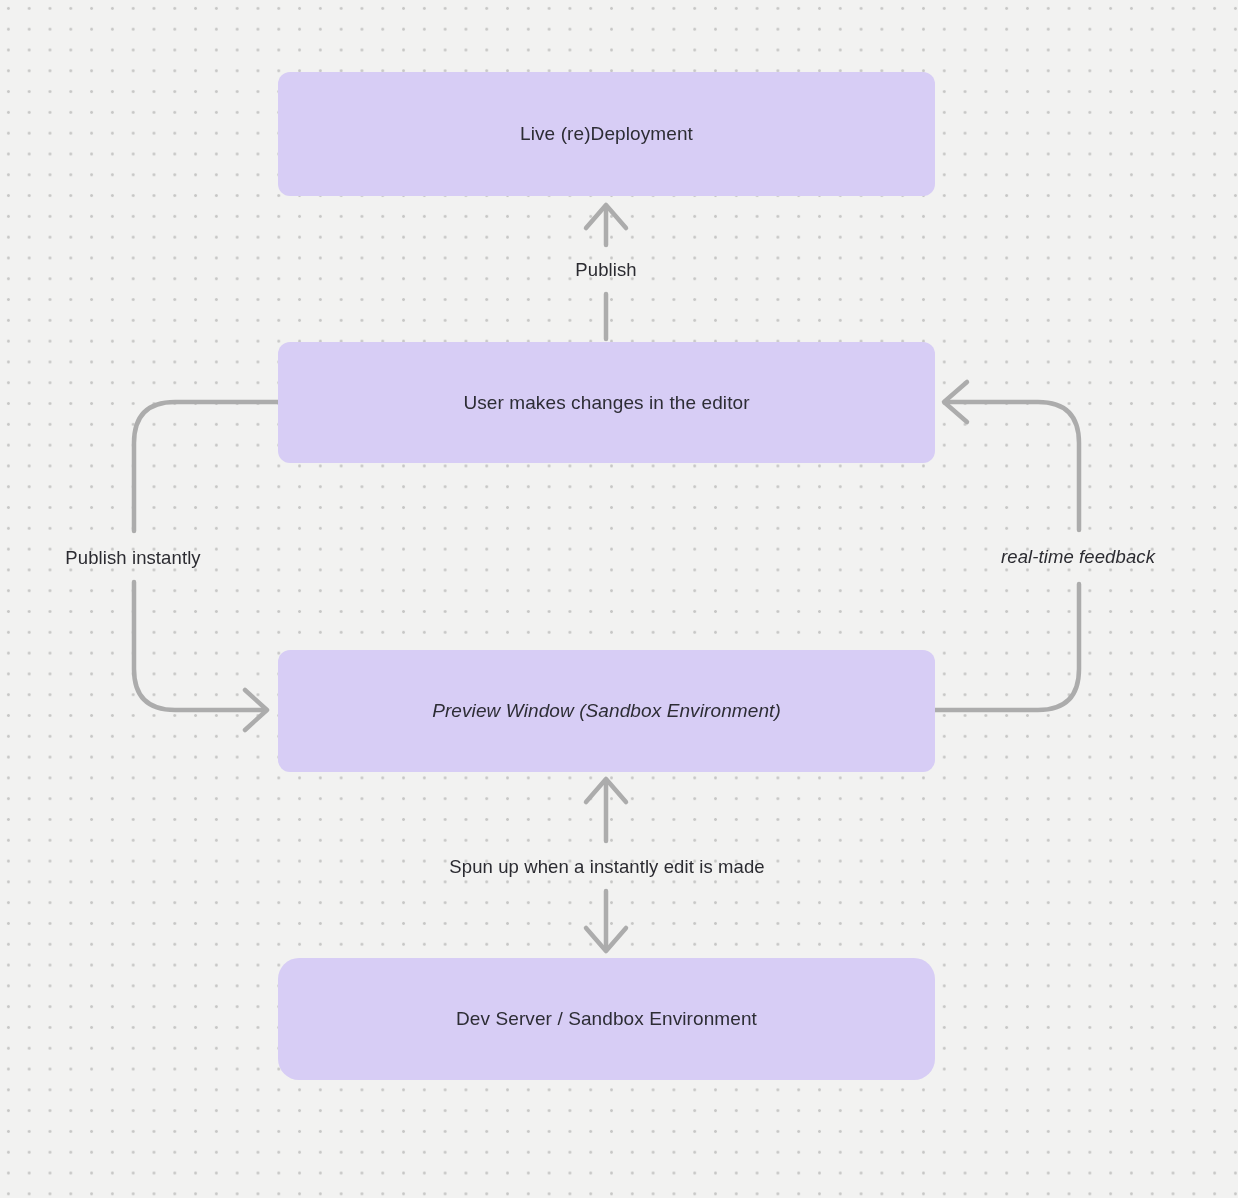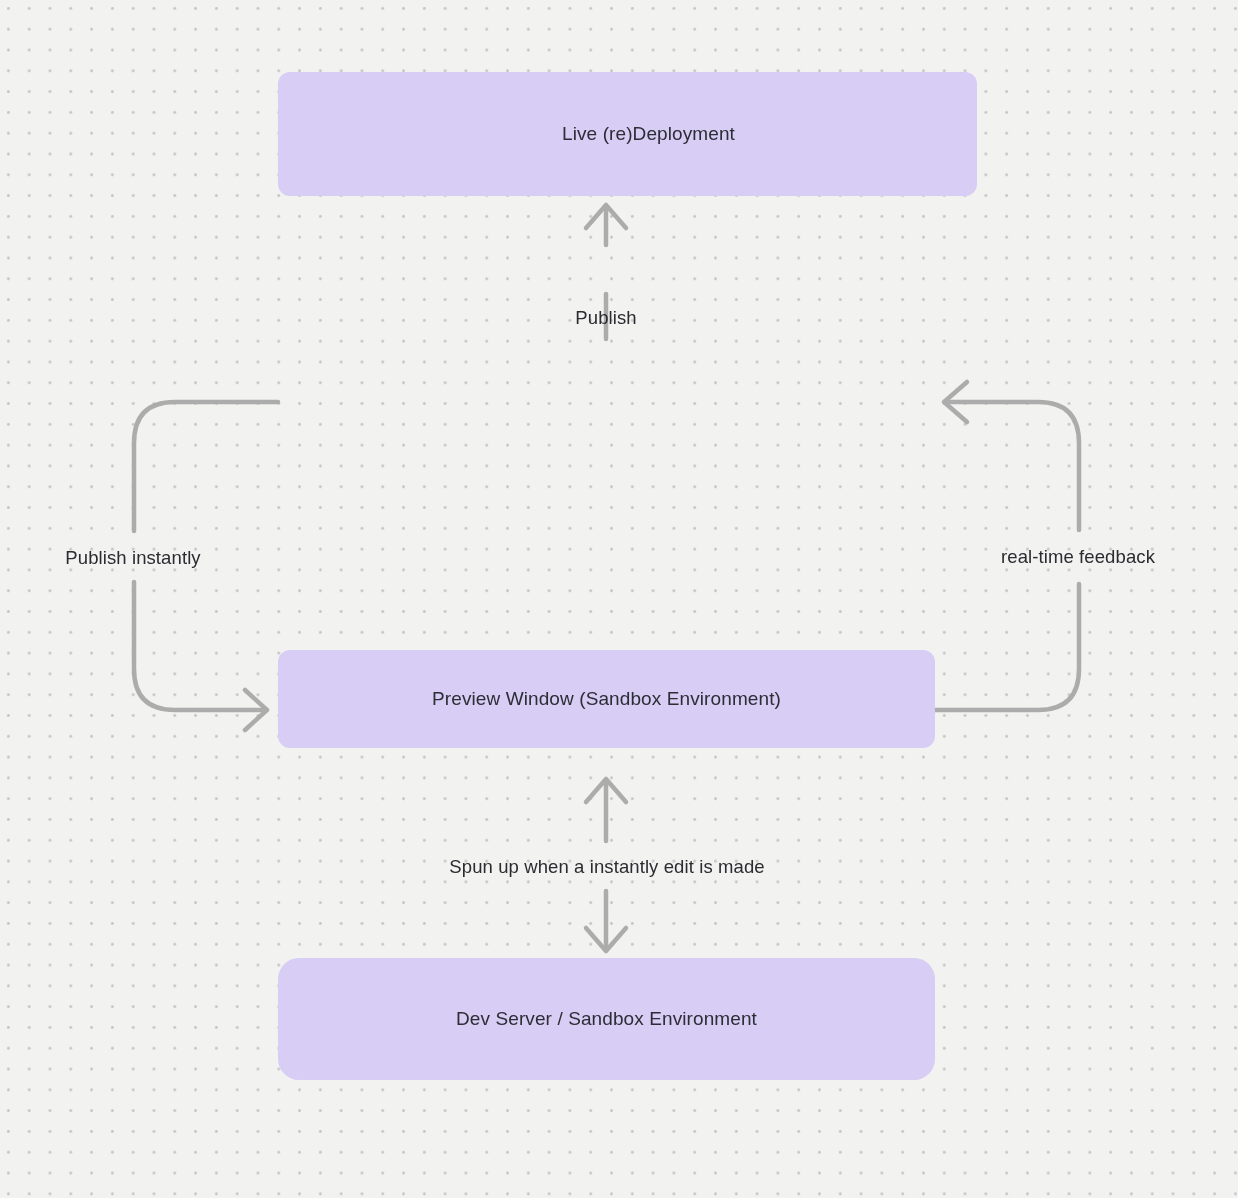--- a/index.html
+++ b/index.html
@@ -50,28 +50,28 @@
   }
   .node-label { white-space: nowrap; }
   .edge-label {
     position: absolute;
     transform: translate(-50%, -50%);
     color: #2b2b31;
     font-size: 18.5px;
     letter-spacing: 0.1px;
     white-space: nowrap;
   }
-  #node-live   { left: 278px; top: 72px;  height: 124px; padding-left: 42px; }
+  #node-live   { left: 278px; top: 72px;  height: 124px; }
   #node-editor { left: 278px; top: 342px; height: 121px; }
-  #node-preview{ left: 278px; top: 650px; height: 98px; }
+  #node-preview{ left: 278px; top: 650px; height: 122px; font-style: italic; }
   #node-dev    { left: 278px; top: 958px; height: 122px; border-radius: 21px; }
 
-  #label-publish  { left: 606px;  top: 270px; margin-top: 48px; }
+  #label-publish  { left: 606px;  top: 270px; }
   #label-updates  { left: 133px;  top: 558px; }
-  #label-feedback { left: 1078px; top: 557px; }
+  #label-feedback { left: 1078px; top: 557px; font-style: italic; }
   #label-spunup   { left: 607px;  top: 867px; }
 </style>
 </head>
 <body>
 
 <div class="canvas">
 
   <svg class="edge-layer" viewBox="0 0 1238 1198" xmlns="http://www.w3.org/2000/svg">
 
     <g>
@@ -97,20 +97,23 @@
       <path d="M606 781 L606 841"></path>
       <path d="M606 891 L606 949"></path>
       <polyline points="586,928 606,951 626,928"></polyline>
     </g>
   </svg>
 
   <div class="node" id="node-live">
     <span class="node-label">Live (re)Deployment</span>
   </div>
 
+  <div class="node" id="node-editor">
+    <span class="node-label">User makes changes in the editor</span>
+  </div>
 
   <div class="node" id="node-preview">
     <span class="node-label">Preview Window (Sandbox Environment)</span>
   </div>
 
   <div class="node" id="node-dev">
     <span class="node-label">Dev Server / Sandbox Environment</span>
   </div>
 
   <div class="edge-label" id="label-publish">Publish</div>

